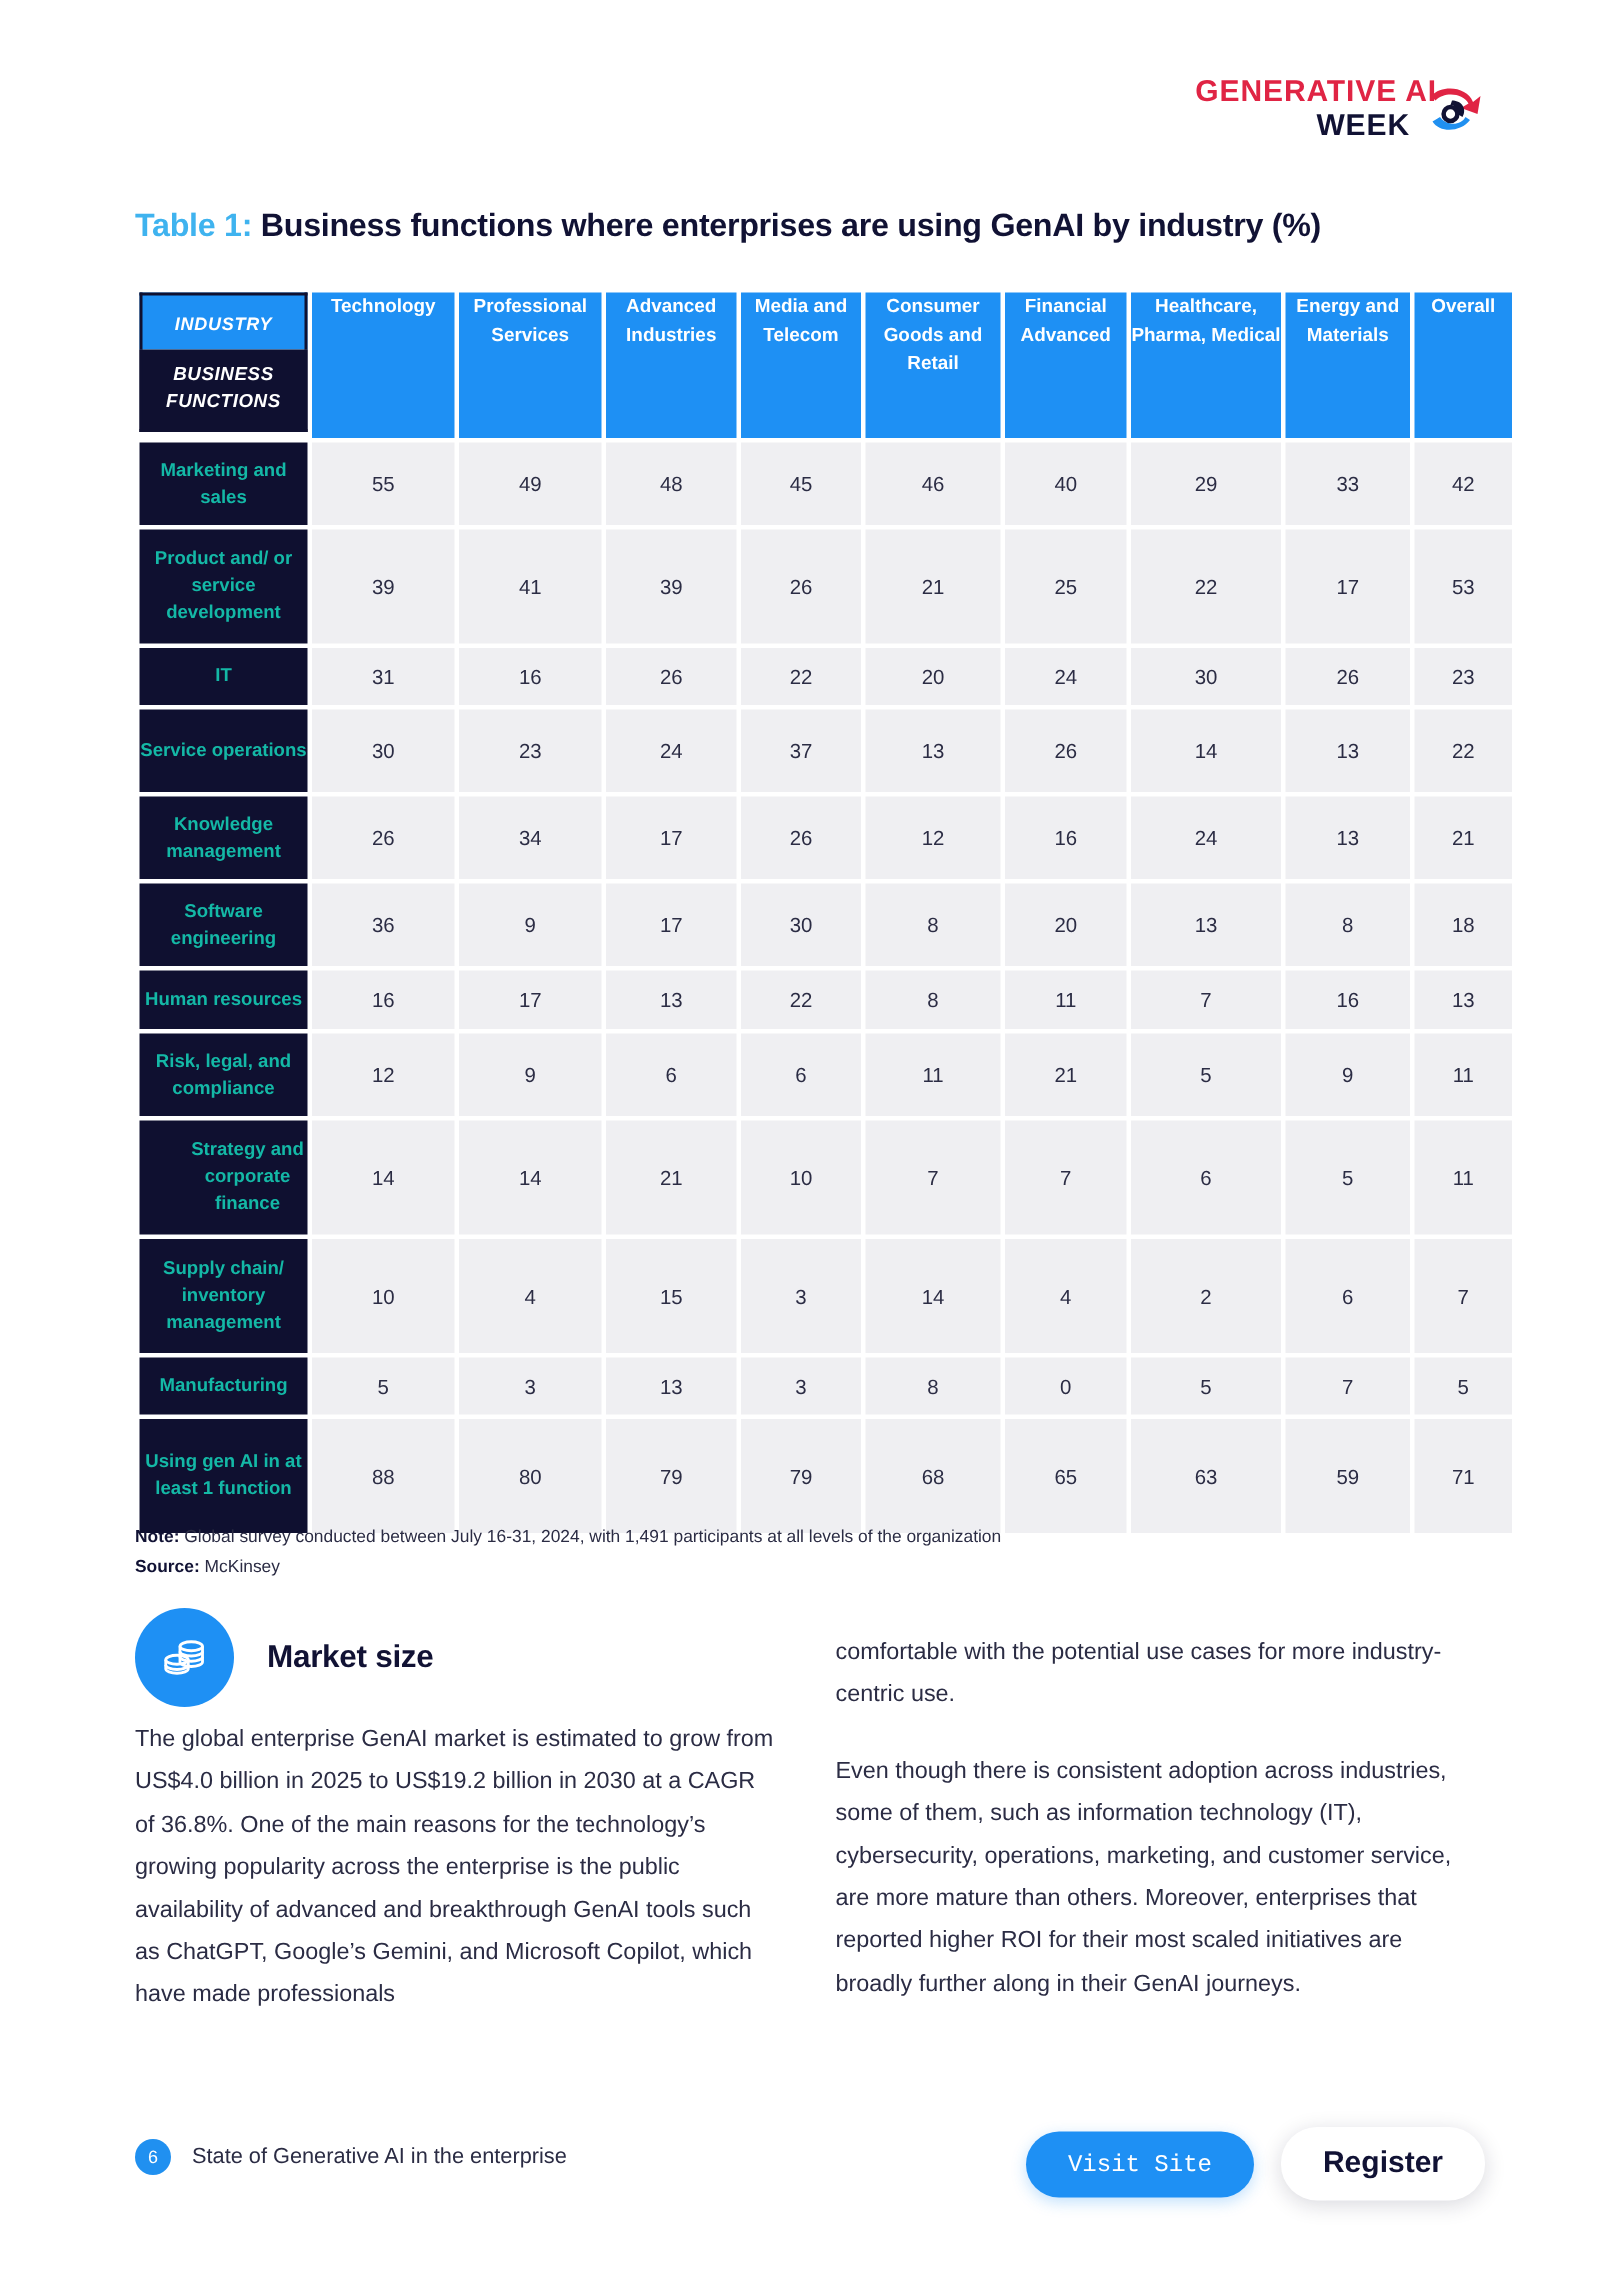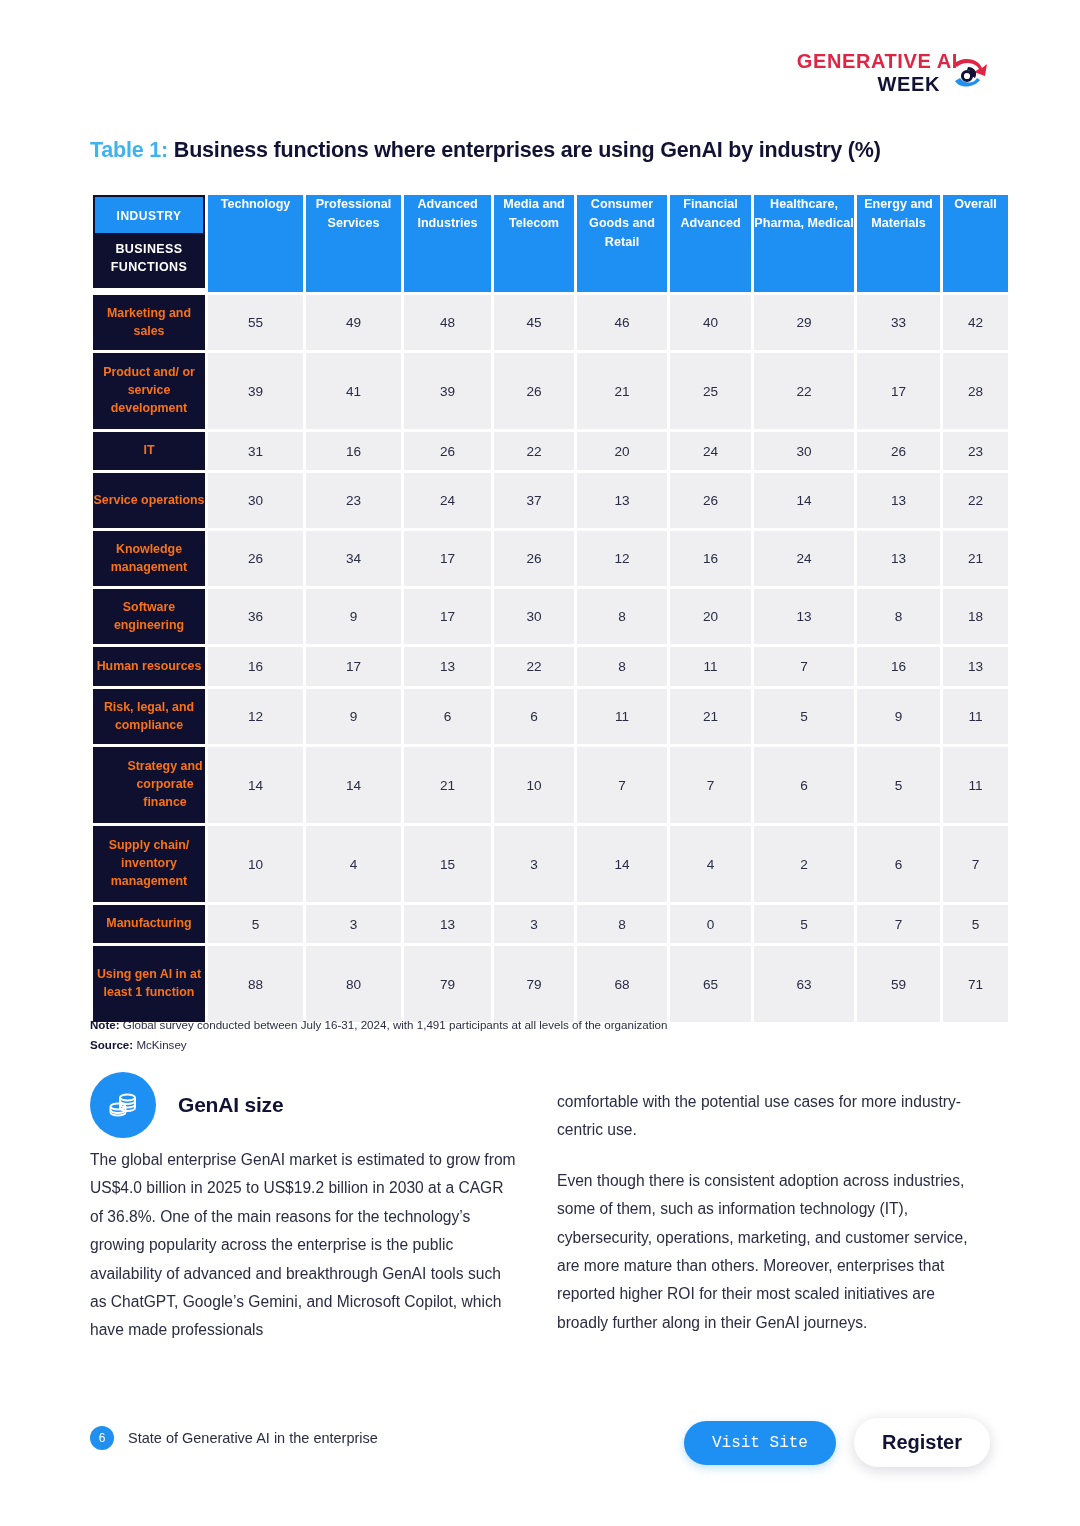--- a/index.html
+++ b/index.html
@@ -41,30 +41,30 @@
     background: #1e90f4; color: #ffffff; font-size: 12px; font-weight: 700;
     letter-spacing: .5px; text-align:center; height: 38px; line-height: 38px;
     border: 2px solid #0f1030; border-bottom: none;
   }
   .th-bizfn {
     background: #0f1030; color: #ffffff; font-size: 12.5px; font-weight: 700;
     letter-spacing: .4px; text-align: center; line-height: 1.45;
     padding: 7px 4px 10px 4px;
     border: 2px solid #0f1030; border-top: none;
   }
-  .corner-cell { width: 112px; vertical-align: top; }
+  .corner-cell { width: 112px; vertical-align: top; font-style: italic; }
   .corner-inner { display:flex; flex-direction:column; height: 100%; }
 
   td.th-col {
     background: #1e90f4; color: #ffffff; font-size: 12.6px; font-weight: 700;
     text-align: center; vertical-align: top; line-height: 1.5;
     padding: 11px 3px 0 3px; height: 97px;
   }
   td.rowhead {
-    background: #0f1030; color:#f97316; font-size: 12.4px; font-weight:700;
+    background: #0f1030; color:#14b8a6; font-size: 12.4px; font-weight:700;
     text-align:center; line-height: 1.45; vertical-align: middle; padding: 8px 5px;
     width: 112px;
   }
   td.val {
     background: #efeff2; color:#2b2c44; font-size: 13.6px; font-weight: 400;
     text-align:center; vertical-align: middle;
   }
 
   
   .note { position:absolute; left:90px; top: 1015px; font-size: 11.6px; color:#2b2c44; line-height: 1.75; }
@@ -178,21 +178,21 @@
           <tr>
             <td class="rowhead" style="height: 76px;">Product and/ or service development</td>
             <td class="val">39</td>
             <td class="val">41</td>
             <td class="val">39</td>
             <td class="val">26</td>
             <td class="val">21</td>
             <td class="val">25</td>
             <td class="val">22</td>
             <td class="val">17</td>
-            <td class="val">28</td>
+            <td class="val">53</td>
           </tr>
           <tr>
             <td class="rowhead" style="height: 38px;">IT</td>
             <td class="val">31</td>
             <td class="val">16</td>
             <td class="val">26</td>
             <td class="val">22</td>
             <td class="val">20</td>
             <td class="val">24</td>
             <td class="val">30</td>
@@ -329,21 +329,21 @@
           <ellipse cx="22.5" cy="10.5" rx="7.5" ry="3"></ellipse>
           <path d="M15 10.5 v10.5 c0 1.66 3.36 3 7.5 3 s7.5-1.34 7.5-3 V10.5"></path>
           <path d="M15 14 c0 1.66 3.36 3 7.5 3 s7.5-1.34 7.5-3"></path>
           <path d="M15 17.5 c0 1.66 3.36 3 7.5 3 s7.5-1.34 7.5-3"></path>
           <ellipse cx="13" cy="19.5" rx="7.5" ry="3"></ellipse>
           <path d="M5.5 19.5 v6 c0 1.66 3.36 3 7.5 3 s7.5-1.34 7.5-3 v-6"></path>
           <path d="M5.5 23 c0 1.66 3.36 3 7.5 3 s7.5-1.34 7.5-3"></path>
         </g>
       </svg>
     </div>
-    <div class="ms-title">GenAI size</div>
+    <div class="ms-title">Market size</div>
   </div>
 
   <div class="col-left">
     <p class="body-p">The global enterprise GenAI market is estimated to grow from US$4.0 billion in 2025 to US$19.2 billion in 2030 at a CAGR of 36.8%. One of the main reasons for the technology’s growing popularity across the enterprise is the public availability of advanced and breakthrough GenAI tools such as ChatGPT, Google’s Gemini, and Microsoft Copilot, which have made professionals</p>
   </div>
 
   <div class="col-right">
     <p class="body-p">comfortable with the potential use cases for more industry-centric use.</p>
     <p class="body-p">Even though there is consistent adoption across industries, some of them, such as information technology (IT), cybersecurity, operations, marketing, and customer service, are more mature than others. Moreover, enterprises that reported higher ROI for their most scaled initiatives are broadly further along in their GenAI journeys.</p>
   </div>

